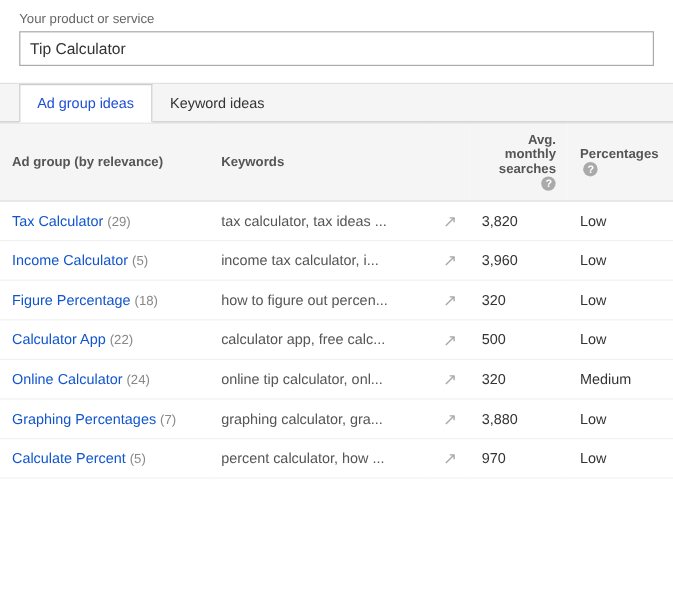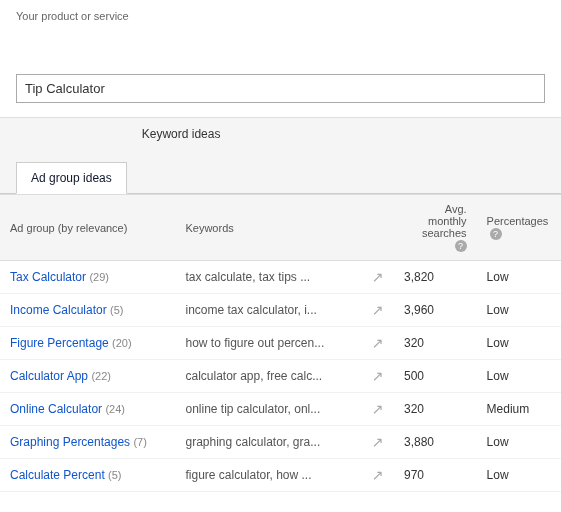--- a/index.html
+++ b/index.html
@@ -22,21 +22,20 @@
       margin-bottom: 4px;
     }
 
     .product-input {
       width: 100%;
       border: 1px solid #aaa;
       padding: 6px 8px;
       font-size: 13px;
       color: #333;
       outline: none;
-      margin-top: 48px;
     }
 
     .tabs {
       display: flex;
       border-bottom: 1px solid #ccc;
       margin: 0 0 0 0;
       padding: 0 16px;
       background: #f5f5f5;
     }
 
@@ -47,43 +46,42 @@
       color: #333;
       border: 1px solid transparent;
       margin-bottom: -1px;
       background: transparent;
     }
 
     .tab.active {
       background: #fff;
       border: 1px solid #ccc;
       border-bottom-color: #fff;
-      color: #0f172a;
+      color: #1d4ed8;
       font-weight: normal;
-      margin-top: 44px;
     }
 
     .table-container {
       padding: 0;
     }
 
     table {
       width: 100%;
       border-collapse: collapse;
     }
 
     thead tr {
       background: #f5f5f5;
     }
 
     th {
       padding: 8px 10px;
       text-align: left;
       font-size: 11px;
-      font-weight: normal;
+      font-weight: bold;
       color: #555;
       border-bottom: 1px solid #ddd;
       border-top: 1px solid #ddd;
     }
 
     th.right {
       text-align: right;
     }
 
     th .help-icon {
@@ -185,21 +183,21 @@
           <span class="help-icon">?</span>
         </th>
       </tr>
     </thead>
     <tbody id="table-body">
     <tr>
       <td class="col-adgroup">
         <a href="#" class="ad-group-link">Tax Calculator</a>
         <span class="keyword-count">(29)</span>
       </td>
-      <td class="col-keywords keywords-cell">tax calculate, tax tips ...</td>
+      <td class="col-keywords keywords-cell">tax calculator, tax ideas ...</td>
       <td class="col-trend">
         <span class="trend-icon">↗</span>
       </td>
       <td class="col-monthly right monthly-searches">3,820</td>
       <td class="col-competition competition">Low</td>
     </tr>
         <tr>
       <td class="col-adgroup">
         <a href="#" class="ad-group-link">Income Calculator</a>
         <span class="keyword-count">(5)</span>
@@ -207,21 +205,21 @@
       <td class="col-keywords keywords-cell">income tax calculator, i...</td>
       <td class="col-trend">
         <span class="trend-icon">↗</span>
       </td>
       <td class="col-monthly right monthly-searches">3,960</td>
       <td class="col-competition competition">Low</td>
     </tr>
         <tr>
       <td class="col-adgroup">
         <a href="#" class="ad-group-link">Figure Percentage</a>
-        <span class="keyword-count">(20)</span>
+        <span class="keyword-count">(18)</span>
       </td>
       <td class="col-keywords keywords-cell">how to figure out percen...</td>
       <td class="col-trend">
         <span class="trend-icon">↗</span>
       </td>
       <td class="col-monthly right monthly-searches">320</td>
       <td class="col-competition competition">Low</td>
     </tr>
         <tr>
       <td class="col-adgroup">
@@ -257,21 +255,21 @@
         <span class="trend-icon">↗</span>
       </td>
       <td class="col-monthly right monthly-searches">3,880</td>
       <td class="col-competition competition">Low</td>
     </tr>
         <tr>
       <td class="col-adgroup">
         <a href="#" class="ad-group-link">Calculate Percent</a>
         <span class="keyword-count">(5)</span>
       </td>
-      <td class="col-keywords keywords-cell">figure calculator, how ...</td>
+      <td class="col-keywords keywords-cell">percent calculator, how ...</td>
       <td class="col-trend">
         <span class="trend-icon">↗</span>
       </td>
       <td class="col-monthly right monthly-searches">970</td>
       <td class="col-competition competition">Low</td>
     </tr>
       </tbody>
   </table>
 </div>
 

